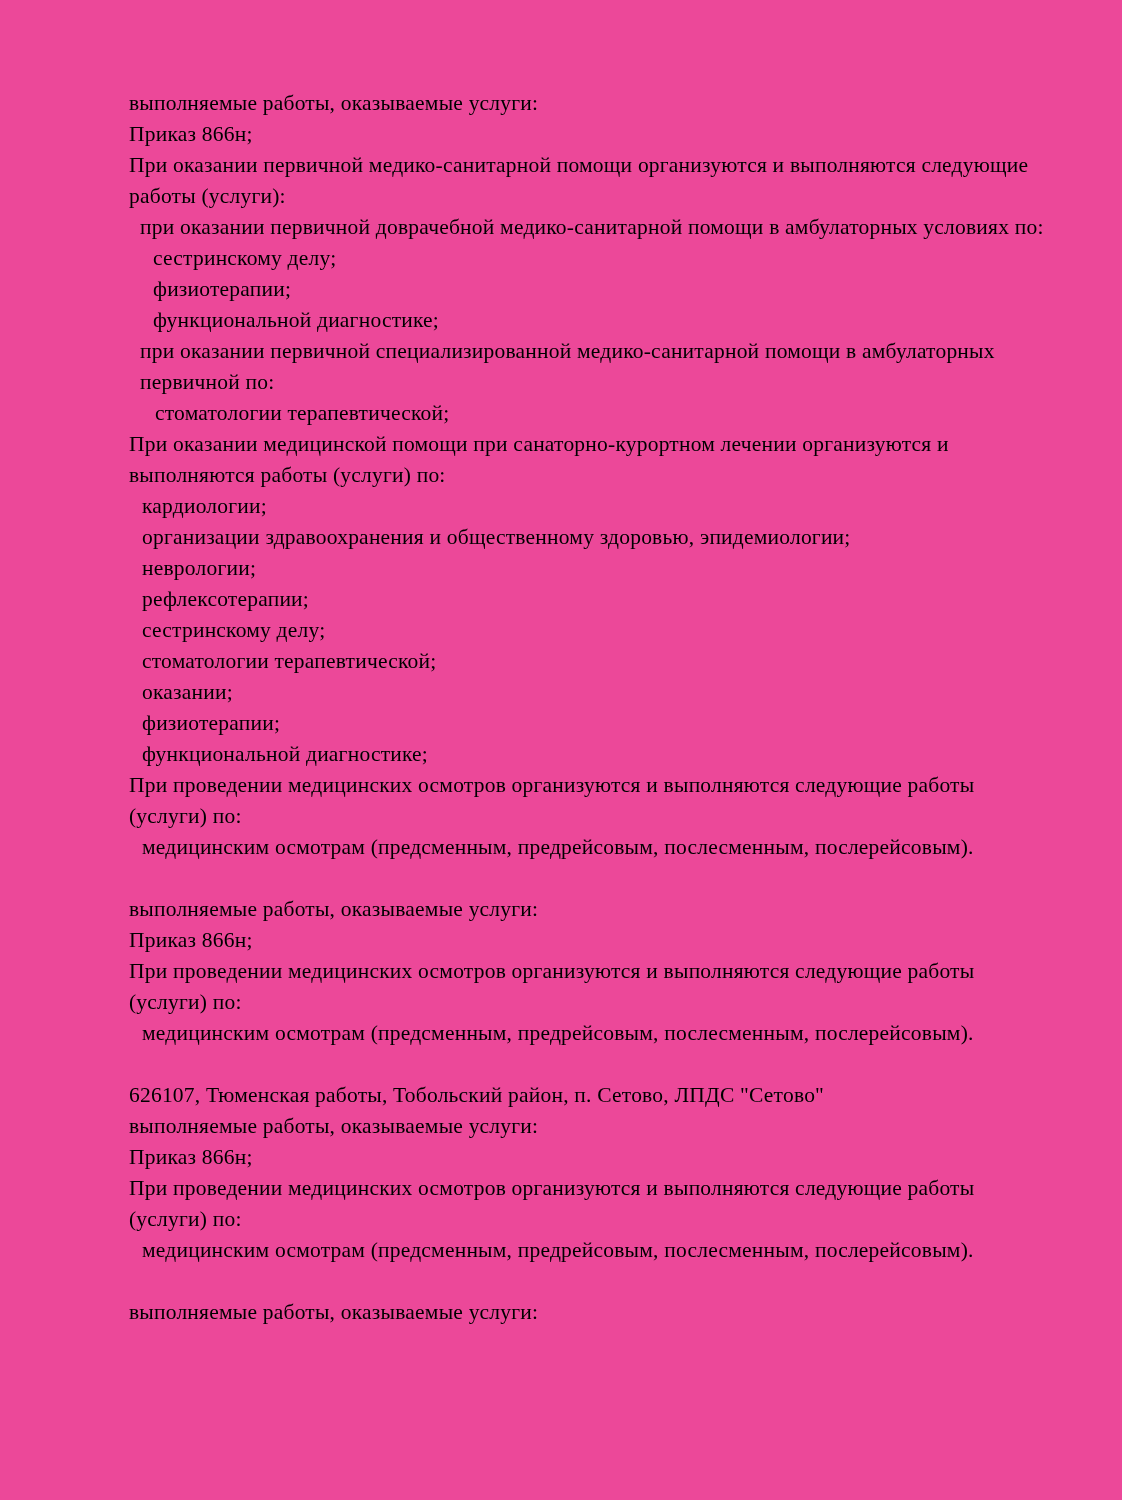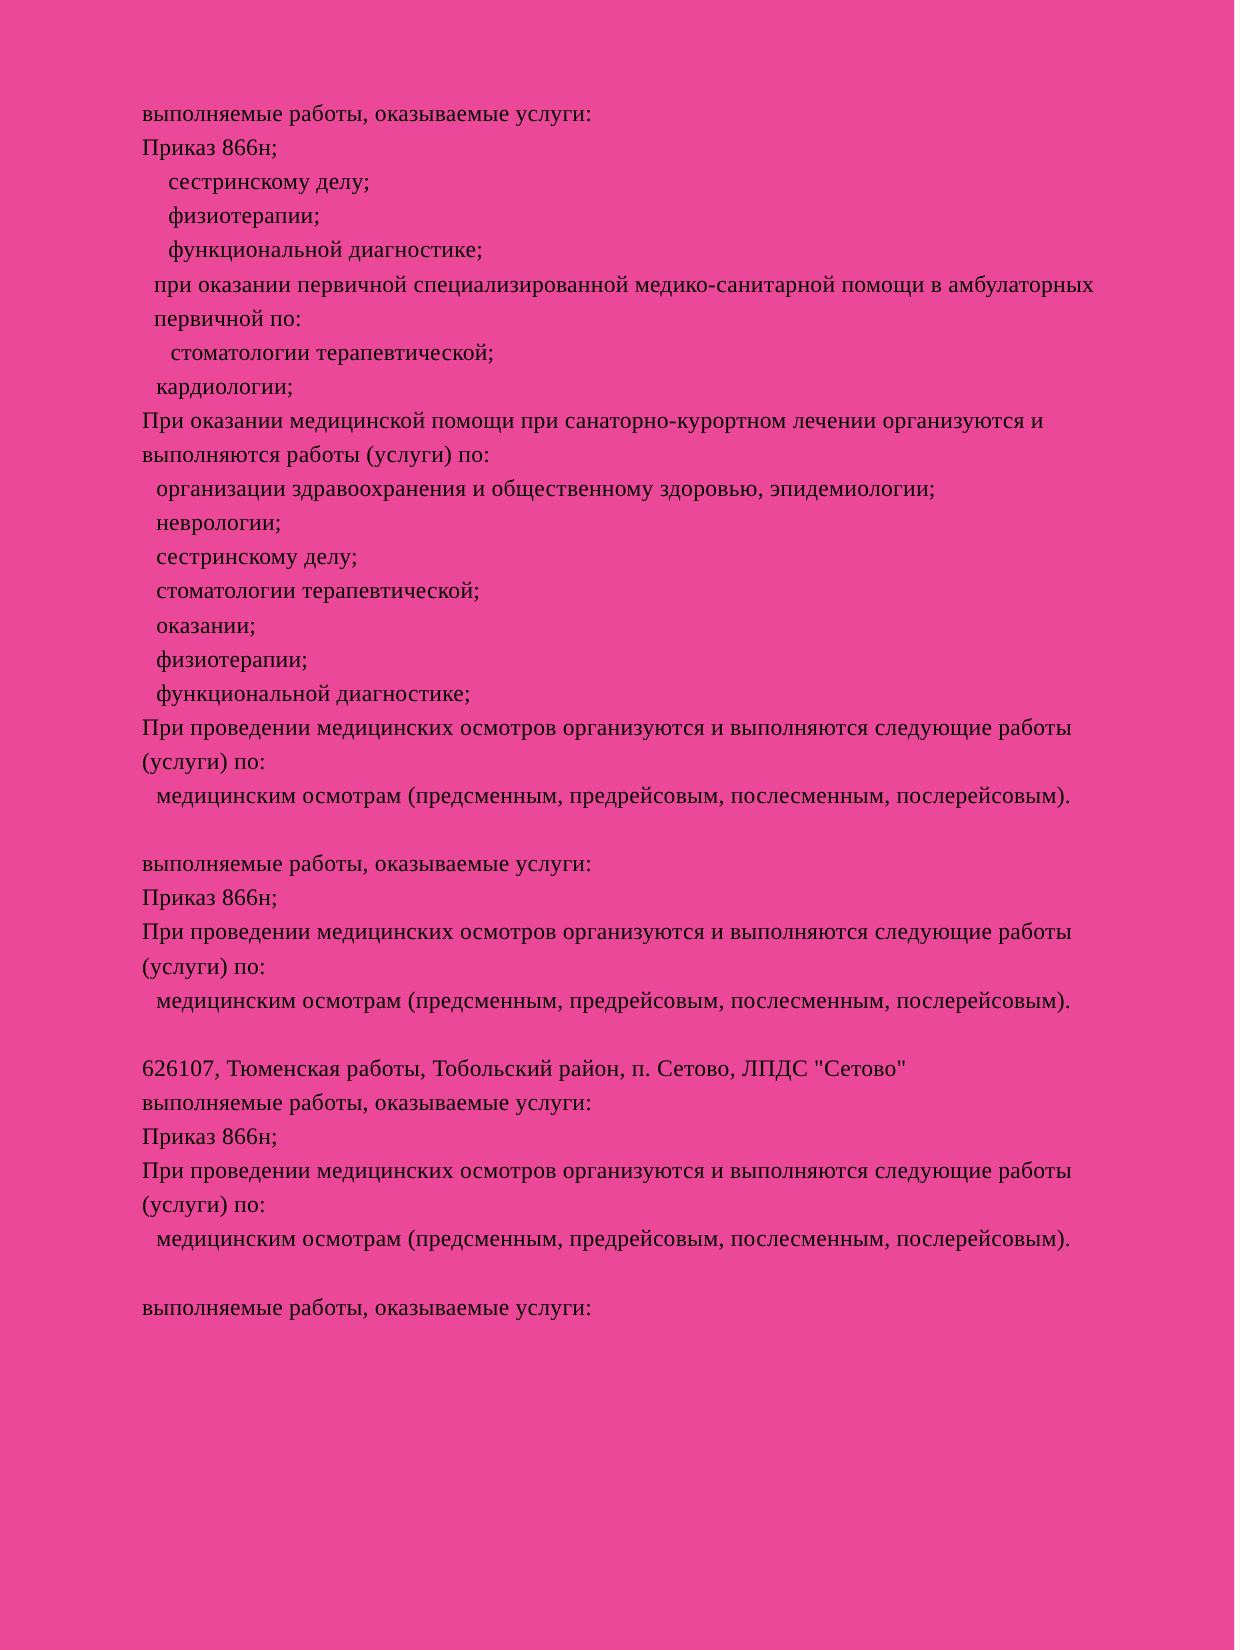--- a/index.html
+++ b/index.html
@@ -48,29 +48,32 @@
   }
 </style>
 </head>
 <body>
 
 <div class="page">
   <div class="content" id="doc-body">
       <div class="para">
         <div class="line indent-0">выполняемые работы, оказываемые услуги:</div>
         <div class="line indent-0">Приказ 866н;</div>
+        <div class="line indent-0">При оказании первичной медико-санитарной помощи организуются и выполняются следующие работы (услуги):</div>
+        <div class="line indent-1">при оказании первичной доврачебной медико-санитарной помощи в амбулаторных условиях по:</div>
         <div class="line indent-3">сестринскому делу;</div>
         <div class="line indent-3">физиотерапии;</div>
         <div class="line indent-3">функциональной диагностике;</div>
         <div class="line indent-1">при оказании первичной специализированной медико-санитарной помощи в амбулаторных первичной по:</div>
         <div class="line indent-4">стоматологии терапевтической;</div>
+        <div class="line indent-0">При оказании медицинской помощи при санаторно-курортном лечении организуются и выполняются работы (услуги) по:</div>
         <div class="line indent-2">кардиологии;</div>
-        <div class="line indent-0">При оказании медицинской помощи при санаторно-курортном лечении организуются и выполняются работы (услуги) по:</div>
         <div class="line indent-2">организации здравоохранения и общественному здоровью, эпидемиологии;</div>
         <div class="line indent-2">неврологии;</div>
+        <div class="line indent-2">рефлексотерапии;</div>
         <div class="line indent-2">сестринскому делу;</div>
         <div class="line indent-2">стоматологии терапевтической;</div>
         <div class="line indent-2">оказании;</div>
         <div class="line indent-2">физиотерапии;</div>
         <div class="line indent-2">функциональной диагностике;</div>
         <div class="line indent-0">При проведении медицинских осмотров организуются и выполняются следующие работы (услуги) по:</div>
         <div class="line indent-2">медицинским осмотрам (предсменным, предрейсовым, послесменным, послерейсовым).</div>
       </div>
       <div class="block-gap"></div>
       <div class="para">

